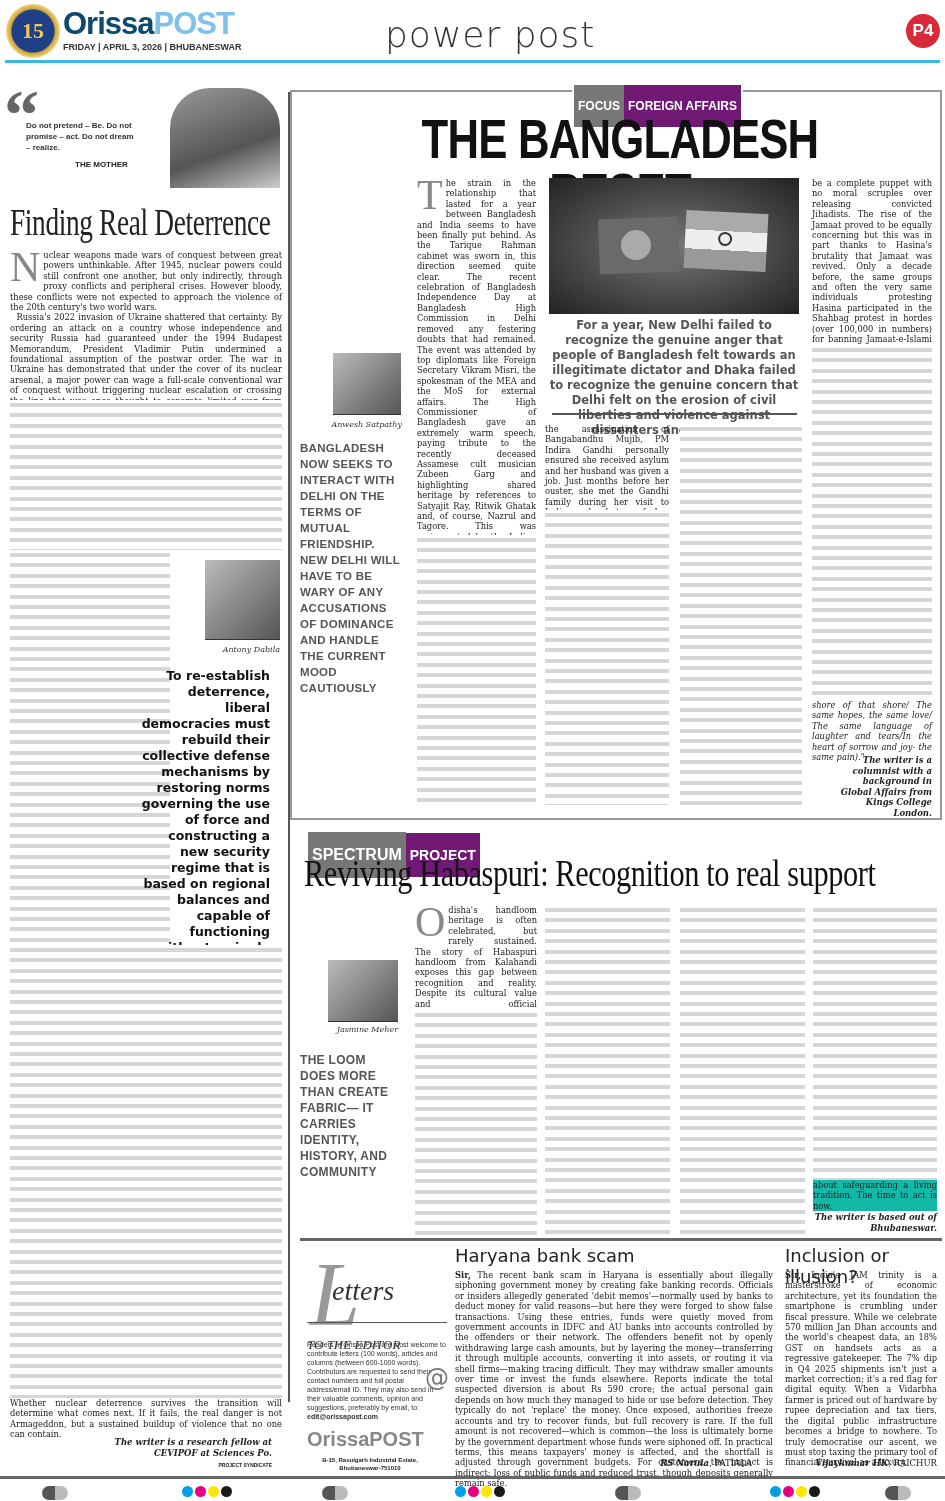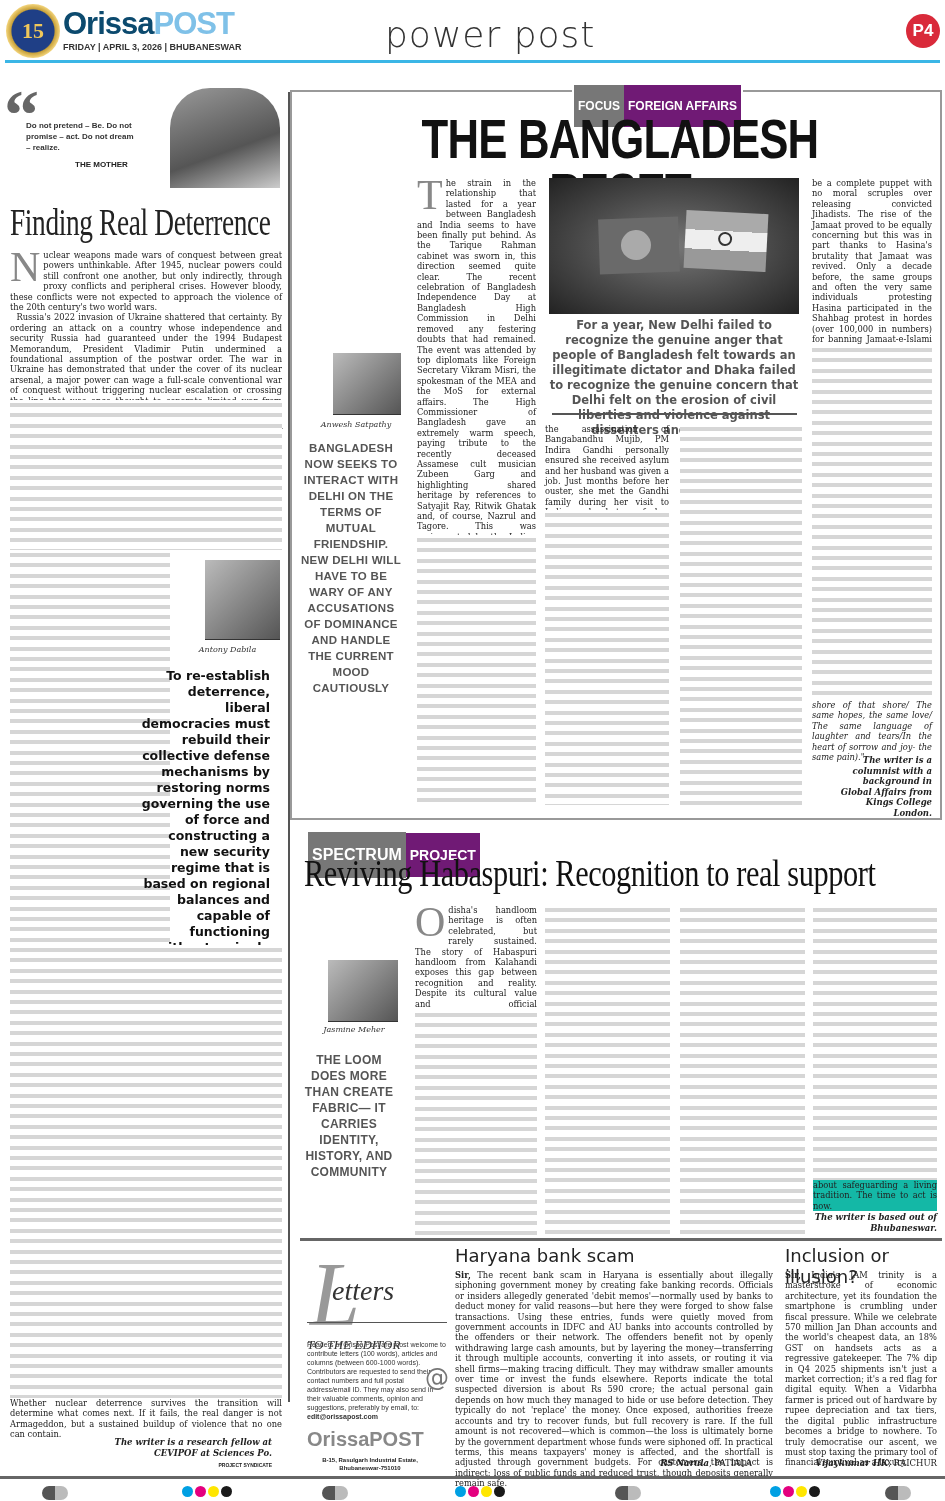--- a/index.html
+++ b/index.html
@@ -15,23 +15,23 @@
 .quote-mark{left:4px;top:85px;font:bold 70px "Liberation Serif",serif;color:#666;line-height:60px}
 .quote-text{left:26px;top:120px;width:110px;font:bold 8px "Liberation Sans",sans-serif;line-height:11px;color:#333}
 .quote-author{left:75px;top:160px;font:bold 8px "Liberation Sans",sans-serif}
 .mother-photo{left:170px;top:88px;width:110px;height:100px;background:linear-gradient(160deg,#999,#555 60%,#ccc);border-radius:40px 40px 0 0}
 .vrule{width:2px;background:#555}
 h1.deter{left:10px;top:200px;width:275px;font:38px "Liberation Serif",serif;transform:scaleX(.72);transform-origin:left;white-space:nowrap;letter-spacing:-.5px}
 .body{font:8.3px "DejaVu Serif",serif;line-height:10.4px;text-align:justify;color:#222}
 .fill{background:repeating-linear-gradient(#fff 0 3px,#d6d6d6 3px 7px,#fff 7px 10.4px)}
 .dropcap{float:left;font:42px "Liberation Serif",serif;color:#888;line-height:34px;margin-right:3px}
 .photo{background:linear-gradient(135deg,#bbb,#555);border-bottom:1px solid #333}
-.byline{font:italic 8px "DejaVu Serif",serif;color:#333;text-align:center}
+.byline{font:italic 8px "DejaVu Serif",serif;color:#333;text-align:right}
 .pull{font:bold 12.5px "DejaVu Sans",sans-serif;line-height:16px;text-align:right;color:#111}
-.pullgrey{font:bold 11.5px "Liberation Sans",sans-serif;line-height:16px;text-align:center;color:#555;letter-spacing:.3px}
+.pullgrey{font:bold 11.5px "Liberation Sans",sans-serif;line-height:16px;text-align:left;color:#555;letter-spacing:.3px}
 .box{left:290px;top:90px;width:652px;height:730px;border:2px solid #999}
 .kicker{font:bold 12px "Liberation Sans",sans-serif;color:#fff;padding:14px 4px;display:inline-block}
 .g{background:#777}.k{background:#701a75}
 h1.reset{left:300px;top:112px;width:640px;font:bold 56px "Liberation Sans",sans-serif;text-align:center;transform:scaleX(.78);letter-spacing:-1px;color:#111;line-height:54px}
 .flagphoto{left:549px;top:178px;width:250px;height:136px;background:radial-gradient(ellipse at center,#777,#222);overflow:hidden}
 .flag1{left:50px;top:40px;width:80px;height:55px;background:#6a6a6a;transform:rotate(-2deg)}
 .flag1 i{position:absolute;left:22px;top:12px;width:30px;height:30px;border-radius:50%;background:#aaa}
 .flag2{left:136px;top:34px;width:82px;height:58px;background:linear-gradient(#aaa 0 33%,#eee 33% 66%,#999 66%);transform:rotate(3deg)}
 .flag2 i{position:absolute;left:33px;top:20px;width:14px;height:14px;border-radius:50%;border:2px solid #333}
 .caption{left:549px;top:318px;width:250px;font:bold 11.5px "DejaVu Sans",sans-serif;line-height:15px;text-align:center;color:#555}

